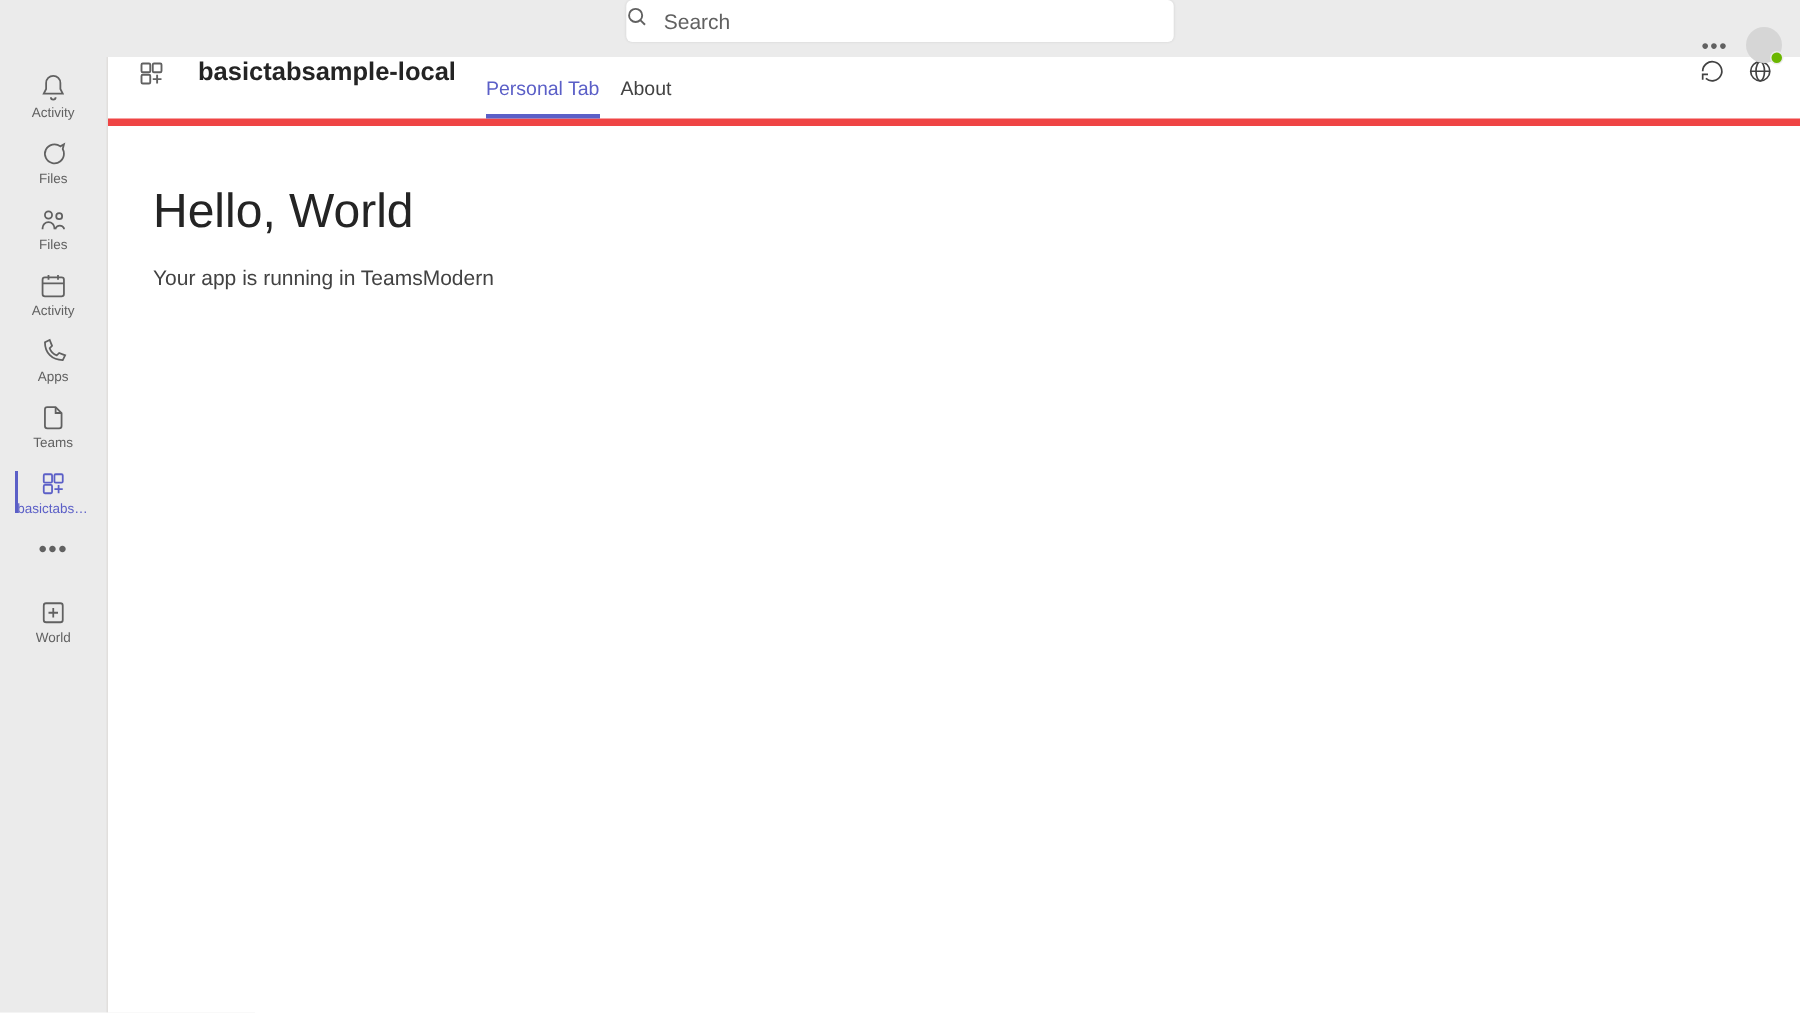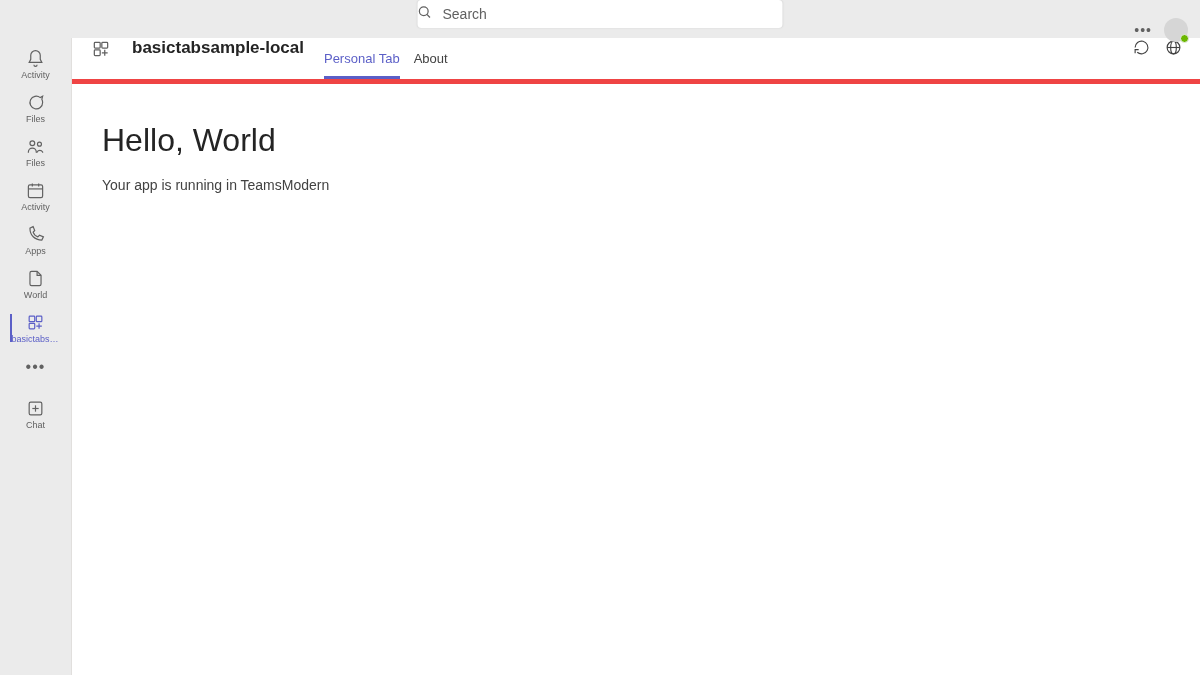--- a/index.html
+++ b/index.html
@@ -353,21 +353,21 @@
       </span>
       <span class="rail-label">Apps</span>
     </div>
     <div class="rail-item">
       <span class="rail-icon">
         <svg width="19" height="19" viewBox="0 0 24 24" fill="none" stroke="currentColor" stroke-width="1.5">
             <path d="M14 3H7a2 2 0 0 0-2 2v14a2 2 0 0 0 2 2h10a2 2 0 0 0 2-2V8l-5-5z"></path>
             <path d="M14 3v5h5"></path>
           </svg>
       </span>
-      <span class="rail-label">World</span>
+      <span class="rail-label">Teams</span>
     </div>
     <div class="rail-item active">
       <span class="rail-icon">
         <svg width="19" height="19" viewBox="0 0 24 24" fill="none" stroke="currentColor" stroke-width="1.5">
             <rect x="4" y="4" width="7" height="7" rx="1"></rect>
             <rect x="13" y="4" width="7" height="7" rx="1"></rect>
             <rect x="4" y="13" width="7" height="7" rx="1"></rect>
             <path d="M16.5 13v7M13 16.5h7"></path>
           </svg>
       </span>
@@ -377,21 +377,21 @@
     <div class="rail-more">•••</div>
 
     <div class="rail-item rail-apps">
       <span class="rail-icon">
         <svg width="19" height="19" viewBox="0 0 24 24" fill="none" stroke="currentColor" stroke-width="1.5">
             <rect x="4" y="4" width="16" height="16" rx="2"></rect>
             <line x1="12" y1="8" x2="12" y2="16"></line>
             <line x1="8" y1="12" x2="16" y2="12"></line>
           </svg>
       </span>
-      <span class="rail-label">Chat</span>
+      <span class="rail-label">World</span>
     </div>
   </div>
 
   <div class="content-area">
     <div class="app-header">
       <span class="app-icon">
         <svg width="20" height="20" viewBox="0 0 24 24" fill="none" stroke="currentColor" stroke-width="1.5">
             <rect x="4" y="4" width="7" height="7" rx="1"></rect>
             <rect x="13" y="4" width="7" height="7" rx="1"></rect>
             <rect x="4" y="13" width="7" height="7" rx="1"></rect>

